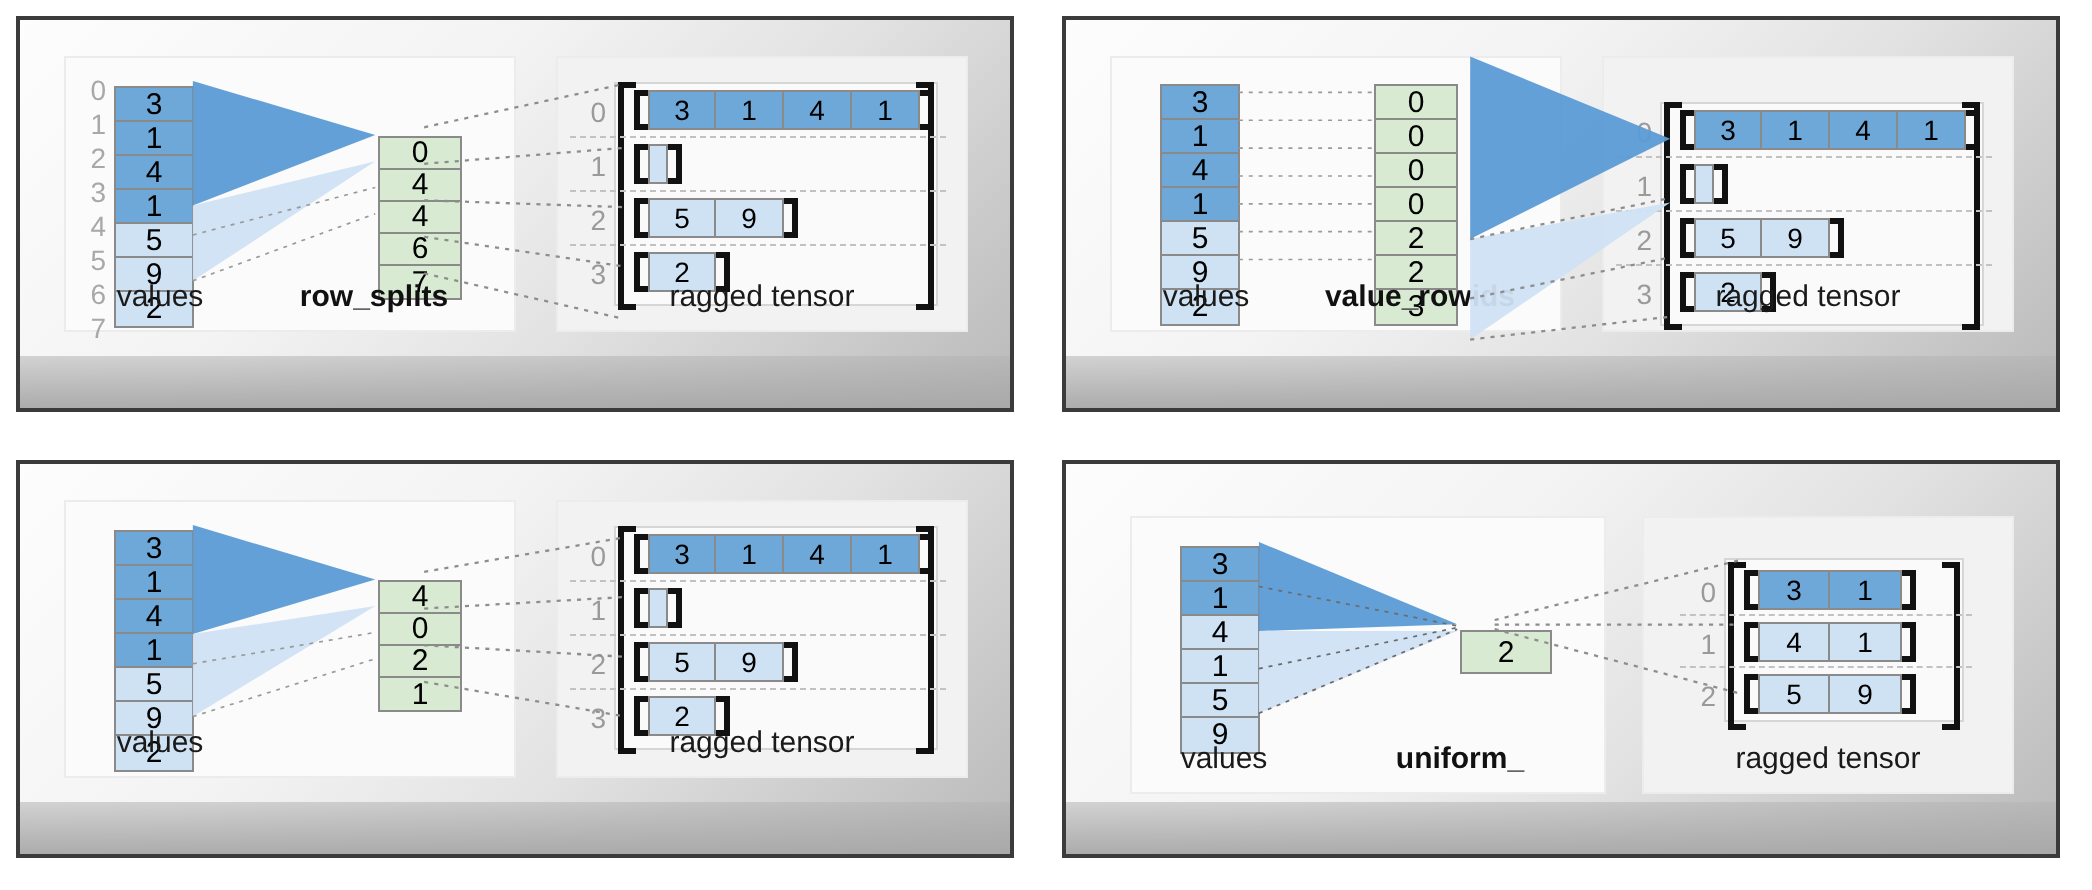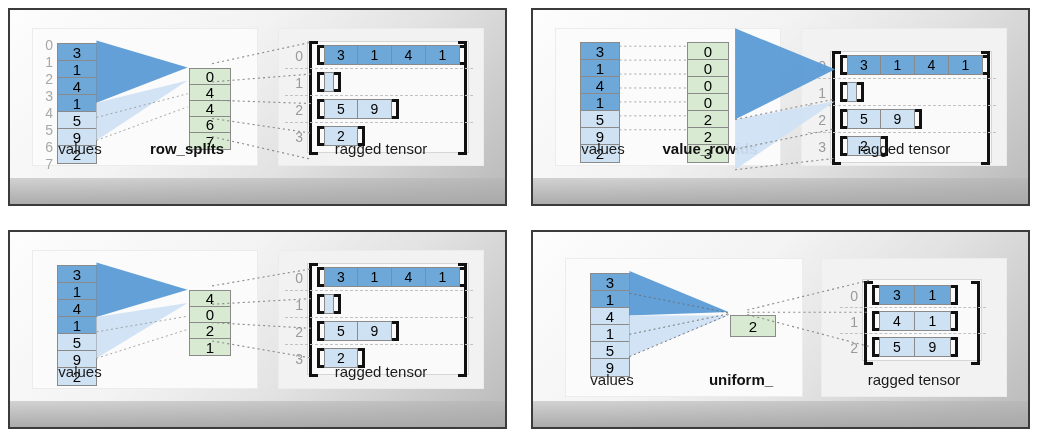--- a/index.html
+++ b/index.html
@@ -339,21 +339,21 @@
             <div class="cellbox c-green" style="height: 20px;">2</div>
           </div>
         <svg class="overlay" viewBox="0 0 238 160" preserveAspectRatio="none">
           <polygon points="64,14 64,66 164,62" fill="#5b9bd5" opacity="0.95"></polygon>
           <polygon points="64,66 64,114 164,66" fill="#cfe2f3" opacity="0.95"></polygon>
           <polyline points="64,40 164,63" fill="none" stroke="#6b6b6b" stroke-width="1" stroke-dasharray="2 3"></polyline>
           <polyline points="64,88 164,64" fill="none" stroke="#6b6b6b" stroke-width="1" stroke-dasharray="2 3"></polyline>
           <polyline points="64,114 164,65" fill="none" stroke="#6b6b6b" stroke-width="1" stroke-dasharray="2 3"></polyline>
         </svg>
         <div class="lbl-values" style="left:4px;width:84px;">values</div>
-        <div class="lbl-key" style="left:107px;width:136px;">
+        <div class="lbl-key" style="left:96px;width:136px;">
             <div>uniform_</div>
           </div>
       </div>
       <div class="card card-right" style="left:288px;width:186px;top:26px;bottom:30px;">
         <div class="rt" id="p3-rt" style="left:40px;top:20px;right:24px;height:82px;">
             <div class="rt-frame"></div>
             <div class="bk bk-l" style="left: 2px; top: 2px; height: 84px; width: 9px;"></div>
             <div class="bk bk-r" style="right: 2px; top: 2px; height: 84px; width: 9px;"></div>
             <div class="rt-idx" style="left: -18px; top: 10px;">0</div>
             <div class="bk bk-l" style="left: 10px; top: 6px; height: 20px;"></div>

